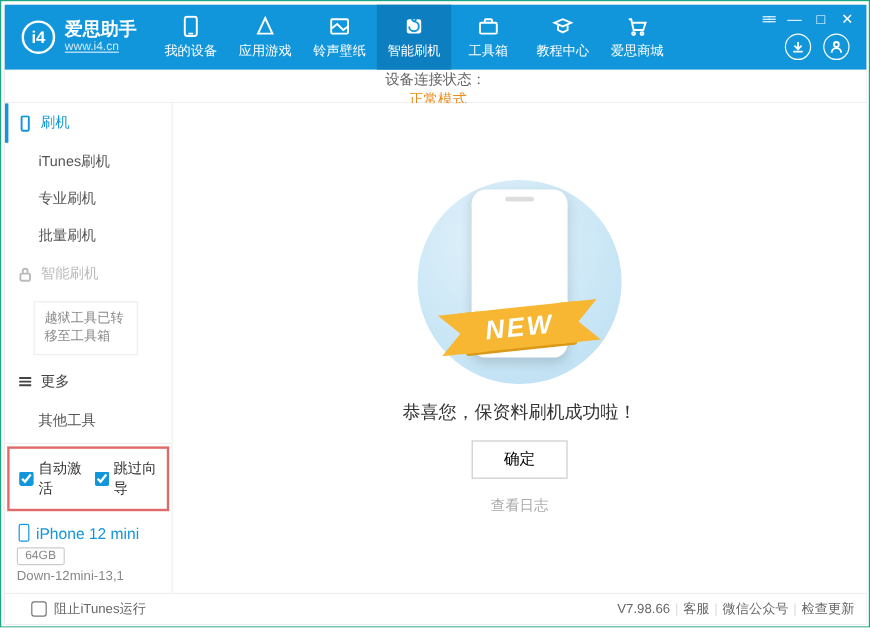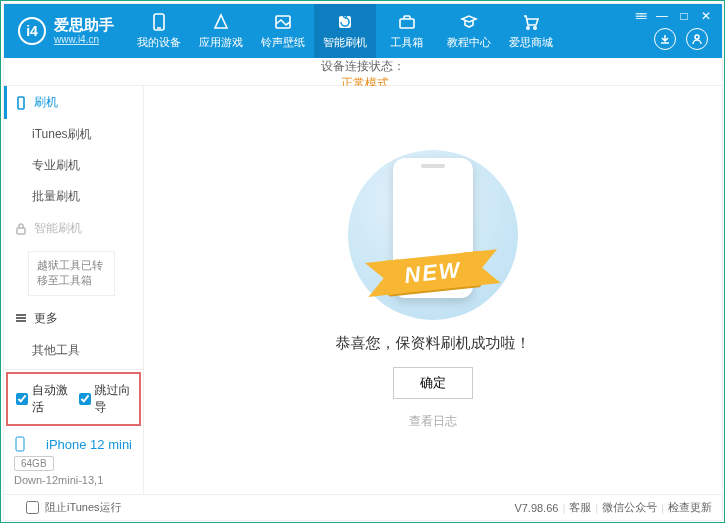--- a/index.html
+++ b/index.html
@@ -34,21 +34,21 @@
 .sg-head.disabled { color: #bbb; }
 .sg-head svg { stroke: currentColor; fill: none; stroke-width: 1.6; }
 .sitem { padding: 7px 10px 7px 28px; color: #555; font-size: 12px; cursor: pointer; }
 .sitem.active { background: #eaf6fd; color: #1296db; }
 .note { margin: 6px 28px 6px 24px; padding: 6px 8px; border: 1px solid #eee; font-size: 11px; color: #888; line-height: 1.4; }
 .side-bottom { border-top: 1px solid #eee; }
 .checks { display: flex; gap: 10px; padding: 8px 8px; border: 2px solid #e06a6a; margin: 2px; }
 .chk { display: flex; align-items: center; gap: 4px; color: #333; font-size: 12px; }
 .chk input { accent-color: #1296db; width: 12px; height: 12px; }
 .device { padding: 8px 10px; }
-.device .dname { color: #1296db; font-size: 13px; display: flex; align-items: center; gap: 20px; }
+.device .dname { color: #1296db; font-size: 13px; display: flex; align-items: center; gap: 4px; }
 .device .dname svg { stroke: #1296db; fill: none; }
 .badge { display: inline-block; border: 1px solid #ccc; border-radius: 2px; padding: 1px 6px; font-size: 10px; color: #888; margin-top: 4px; }
 .dsub { font-size: 11px; color: #888; margin-top: 3px; }
 
 .main { flex: 1; display: flex; flex-direction: column; align-items: center; justify-content: center; gap: 14px; background: #fff; }
 .illus { width: 200px; height: 170px; position: relative; }
 .circle { position: absolute; left: 50%; top: 50%; width: 170px; height: 170px; transform: translate(-50%, -50%); border-radius: 50%; background: radial-gradient(circle at 40% 30%, #e3f2fb, #b8def2); }
 .phone { position: absolute; left: 50%; top: 50%; width: 80px; height: 140px; transform: translate(-50%, -55%); background: #fff; border-radius: 12px; box-shadow: 0 4px 10px rgba(0,0,0,.15); }
 .phone::before { content:""; position:absolute; top:6px; left:50%; transform:translateX(-50%); width:24px; height:4px; background:#ddd; border-radius:3px; }
 .phone::after { content:""; position:absolute; bottom:6px; left:50%; transform:translateX(-50%); width:12px; height:12px; border:1px solid #ddd; border-radius:50%; }

